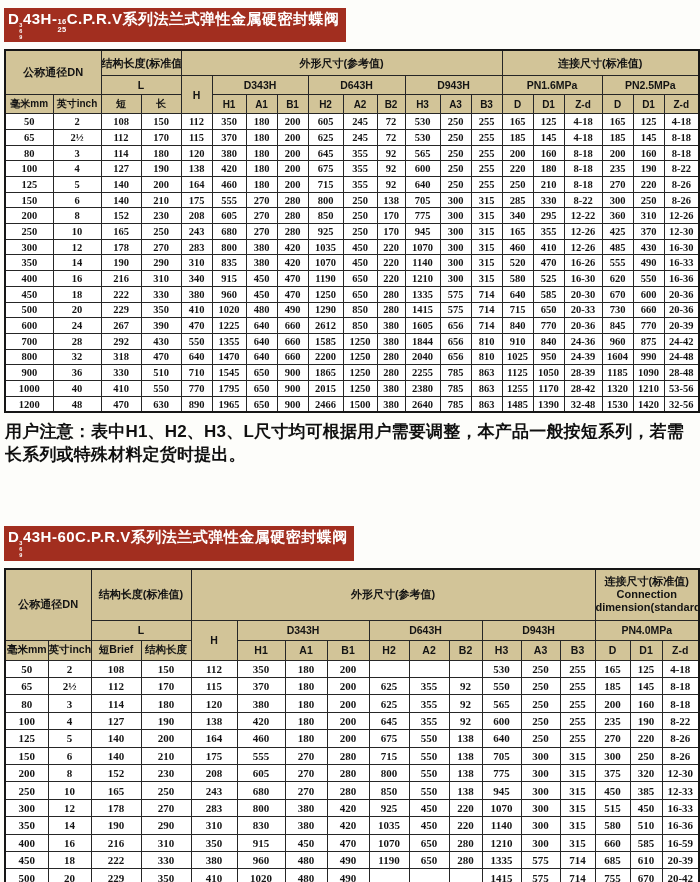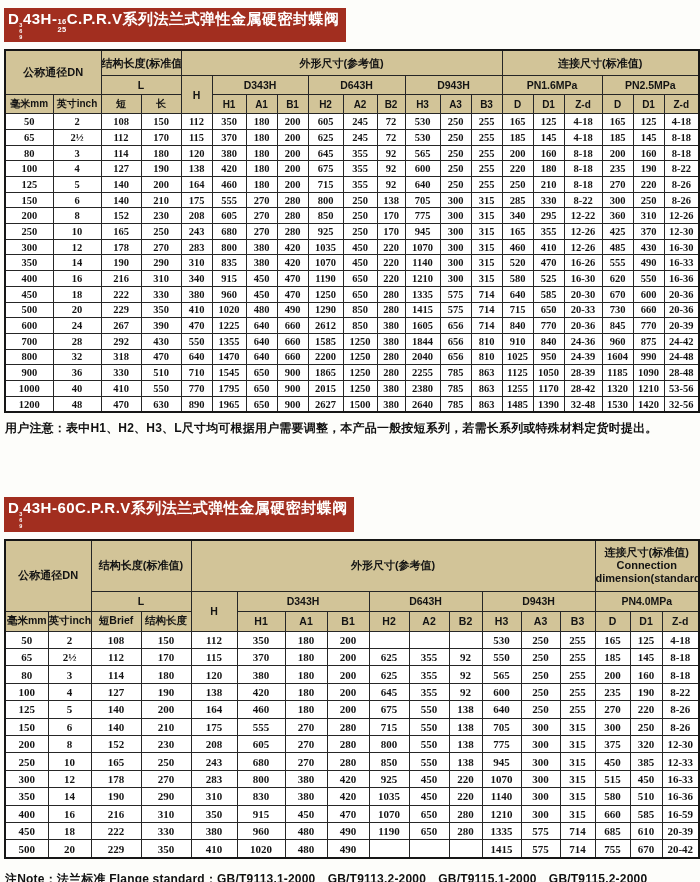--- a/index.html
+++ b/index.html
@@ -49,21 +49,21 @@
   #table1 tr.b2 th { height:18px; }
   #table1 tr.b3 th { height:18px; font-size:10px; }
 
   #table2 tr.b1 th { height:50px; font-size:11px; }
   #table2 tr.b2 th { height:19px; }
   #table2 tr.b3 th { height:19px; font-size:10.5px; }
 
   .conn-multiline { line-height:1.2; white-space:normal; }
 
   .note {
-    font-weight:bold; font-size:12px; margin:7px 0 0 3px; color:#101010;
+    font-weight:bold; font-size:17px; margin:7px 0 0 3px; color:#101010;
     letter-spacing:0.2px;
   }
   .gap { height:60px; }
   .footnotes { margin-top:7px; }
   .footnotes .note { margin-top:12px; }
 </style>
 </head>
 <body>
 
 <div class="page">
@@ -541,21 +541,21 @@
         </tr>
         <tr>
           <td>1200</td>
           <td>48</td>
           <td>470</td>
           <td>630</td>
           <td>890</td>
           <td>1965</td>
           <td>650</td>
           <td>900</td>
-          <td>2627</td>
+          <td>2466</td>
           <td>1500</td>
           <td>380</td>
           <td>2640</td>
           <td>785</td>
           <td>863</td>
           <td>1485</td>
           <td>1390</td>
           <td>32-48</td>
           <td>1530</td>
           <td>1420</td>

